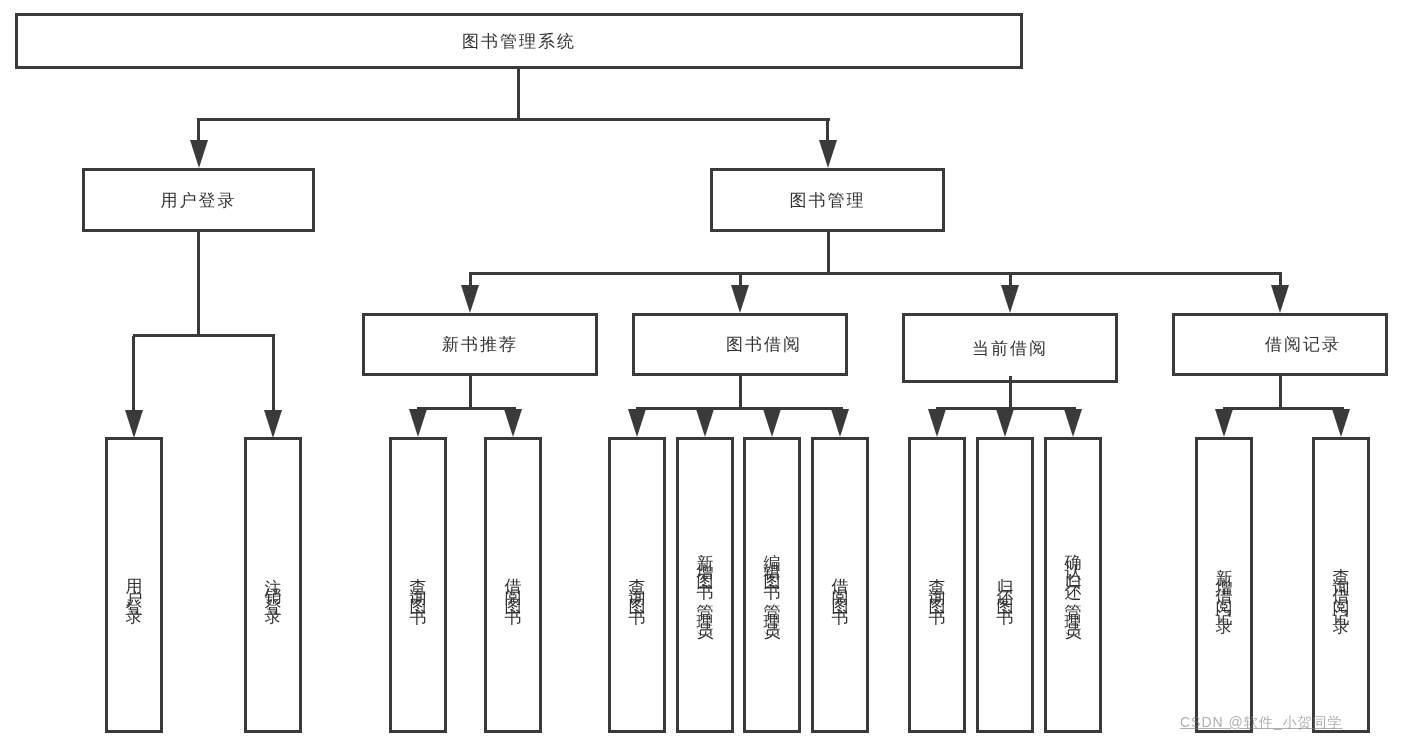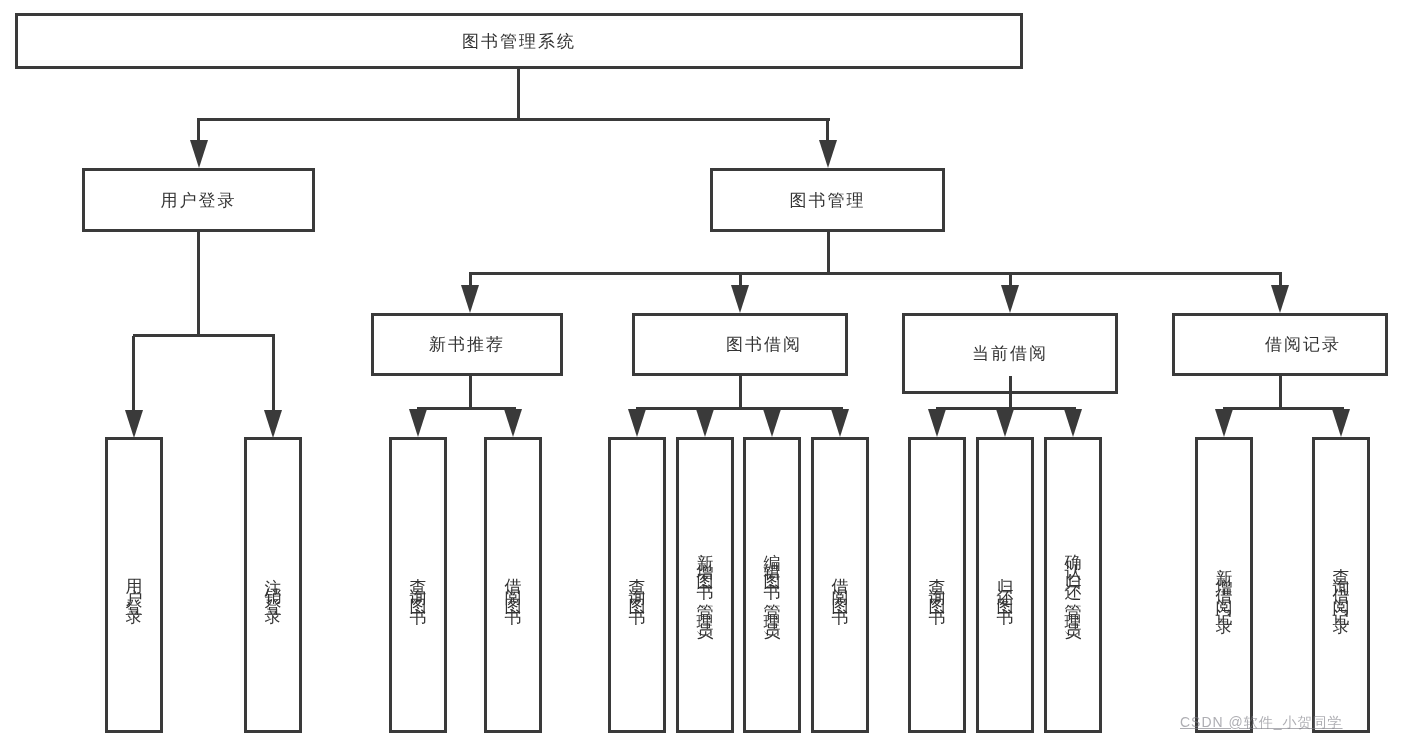--- a/index.html
+++ b/index.html
@@ -76,27 +76,27 @@
   <div class="hl" style="left:469px;top:272px;width:813px;height:3px;"></div>
   <div class="vl" style="left:469px;top:275px;width:3px;height:12px;"></div>
   <div class="vl" style="left:739px;top:275px;width:3px;height:12px;"></div>
   <div class="vl" style="left:1009px;top:275px;width:3px;height:12px;"></div>
   <div class="vl" style="left:1279px;top:275px;width:3px;height:12px;"></div>
   <div class="arr" style="left:461px;top:285px;"></div>
   <div class="arr" style="left:731px;top:285px;"></div>
   <div class="arr" style="left:1001px;top:285px;"></div>
   <div class="arr" style="left:1271px;top:285px;"></div>
 
-  <div class="box" style="left:362px;top:313px;width:192px;height:63px;margin-left:9px;">
+  <div class="box" style="left:362px;top:313px;width:236px;height:63px;">
     <span>新书推荐</span>
   </div>
   <div class="box" style="left:632px;top:313px;width:216px;height:63px;padding-left:48px;">
     <span>图书借阅</span>
   </div>
-  <div class="box" style="left:902px;top:313px;width:216px;height:81px;">
+  <div class="box" style="left:902px;top:313px;width:216px;height:70px;">
     <span>当前借阅</span>
   </div>
   <div class="box" style="left:1172px;top:313px;width:216px;height:63px;padding-left:46px;">
     <span>借阅记录</span>
   </div>
 
   <div class="vl" style="left:469px;top:376px;width:3px;height:33px;"></div>
   <div class="hl" style="left:417px;top:407px;width:99px;height:3px;"></div>
   <div class="arr" style="left:409px;top:409px;"></div>
   <div class="arr" style="left:504px;top:409px;"></div>

